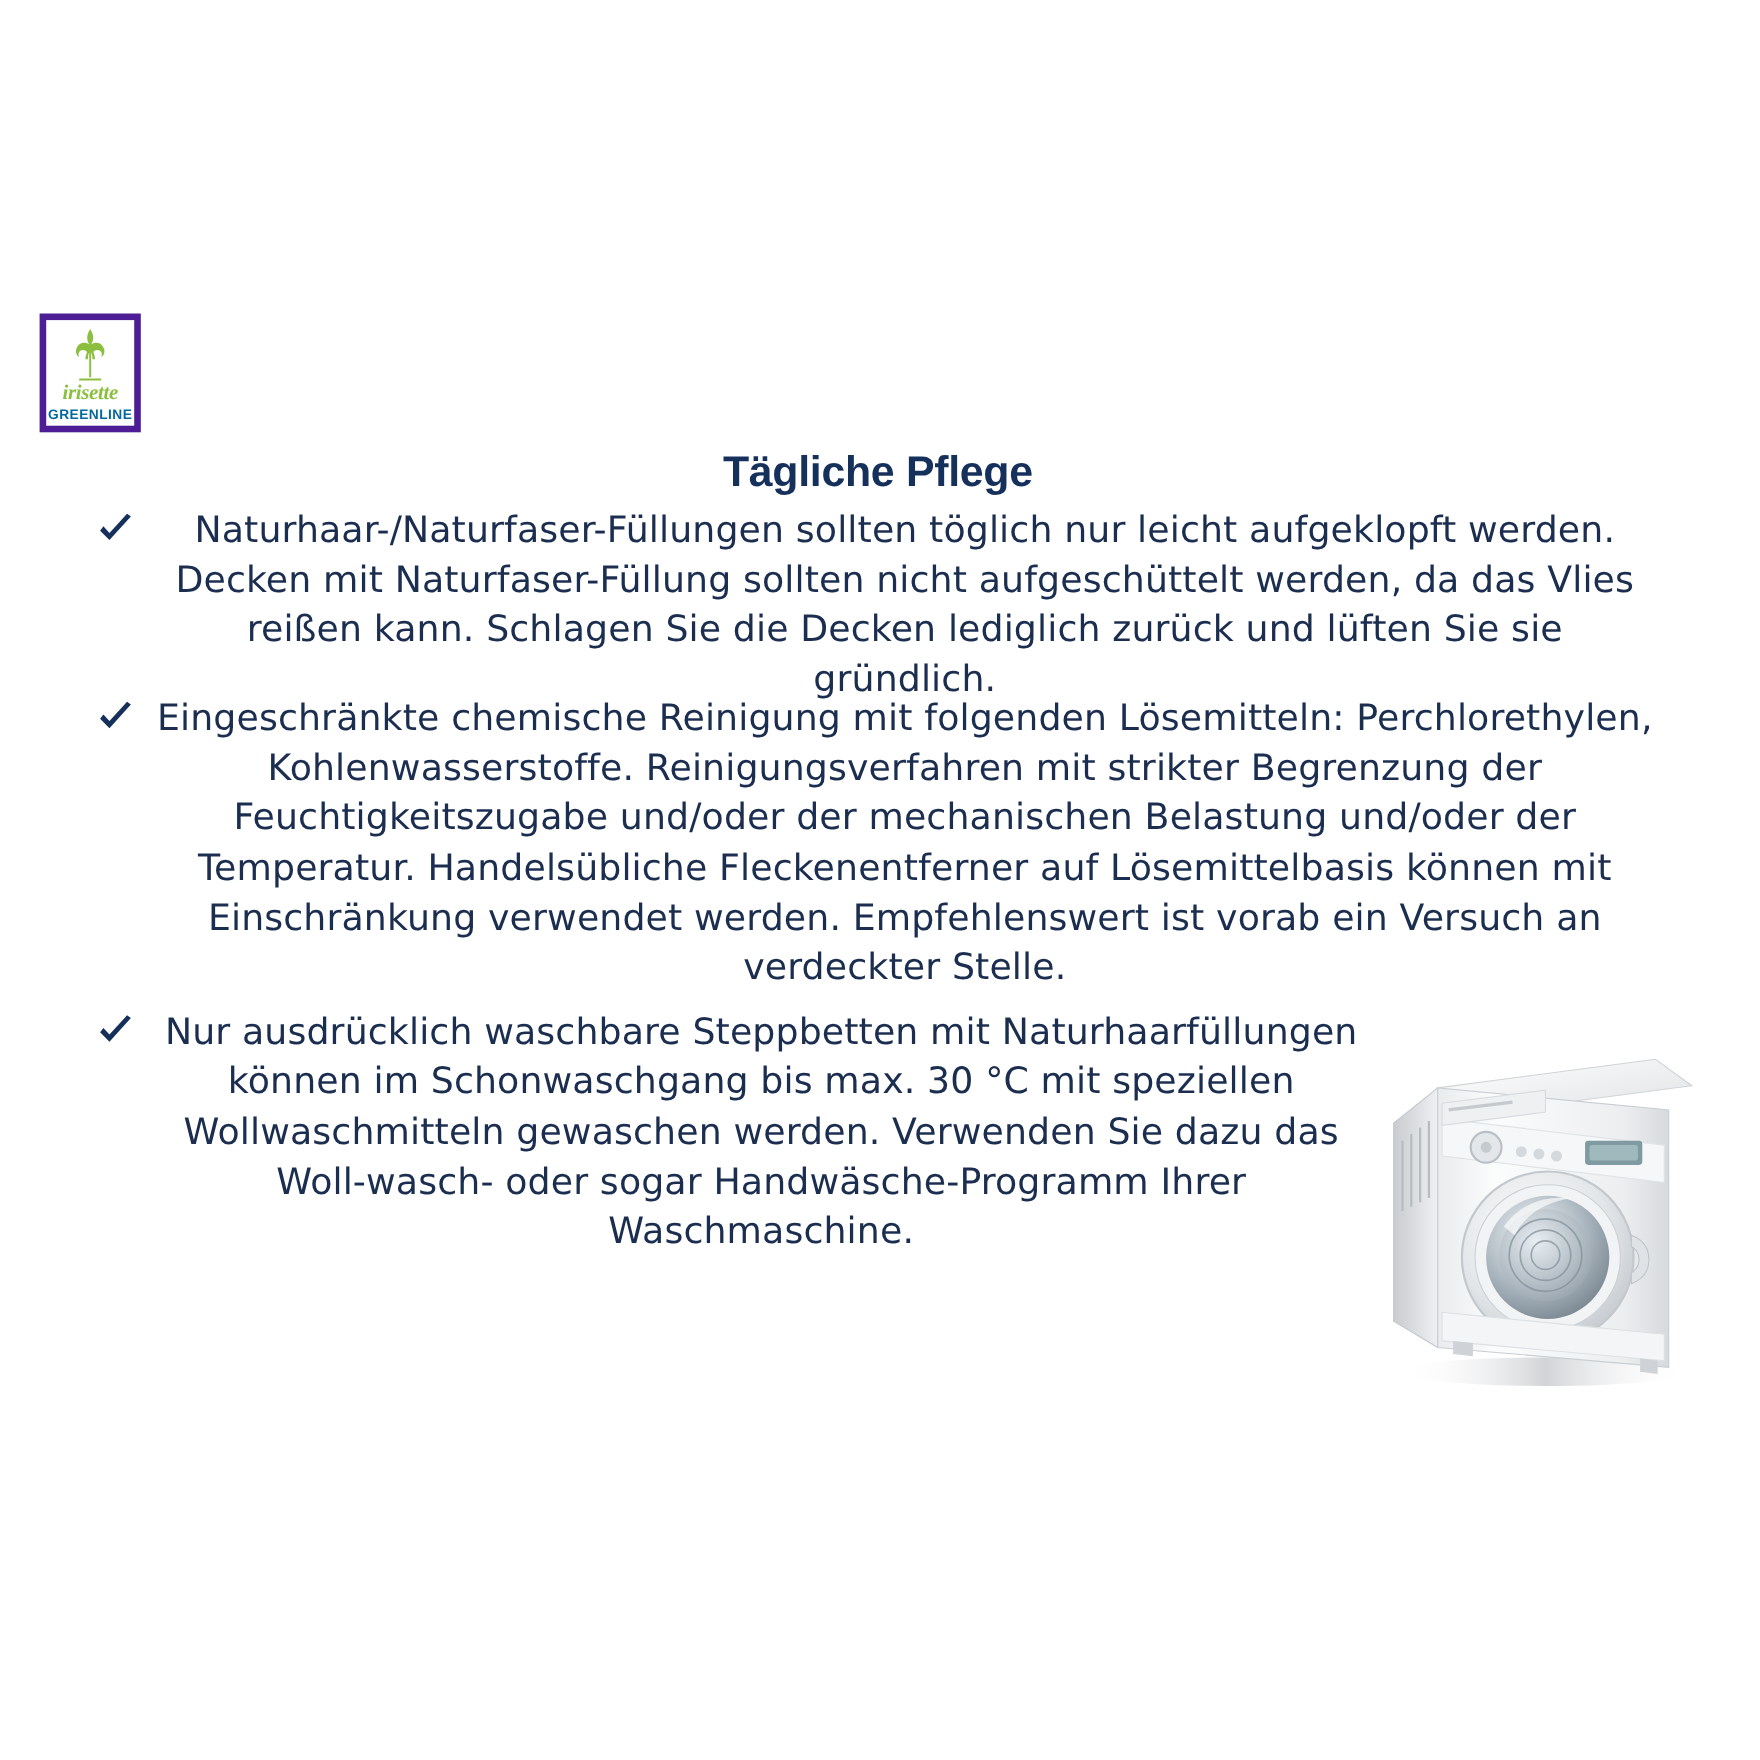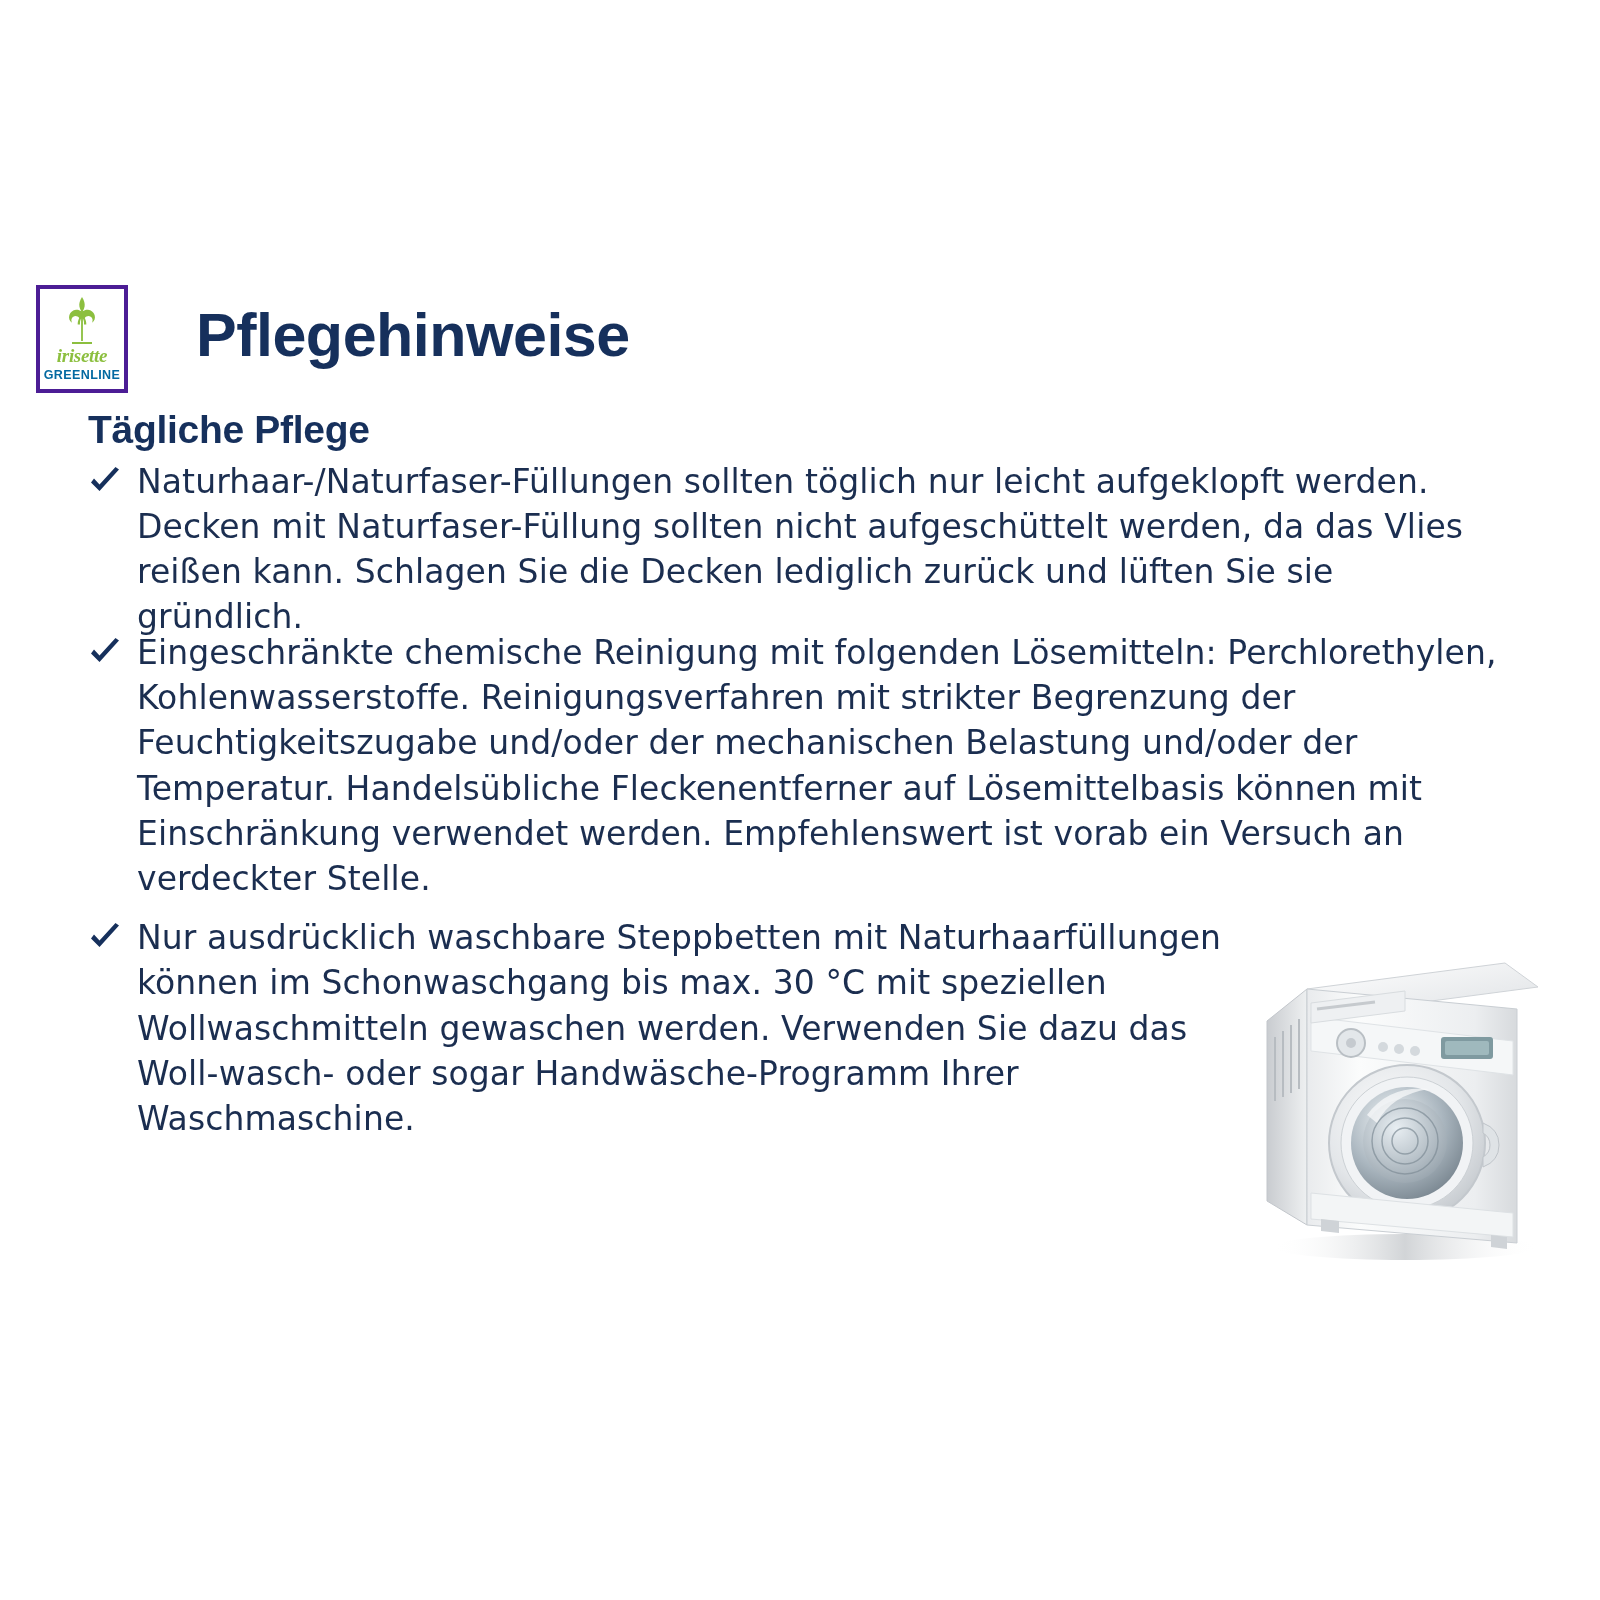--- a/index.html
+++ b/index.html
@@ -25,21 +25,21 @@
     height: 1600px;
   }
 
   
   .logo {
     position: absolute;
     left: 36px;
     top: 285px;
     width: 92px;
     height: 108px;
-    border: 4px solid #4c1d95;
+    border: 6px solid #4c1d95;
     box-sizing: border-box;
     background: #ffffff;
     display: flex;
     flex-direction: column;
     align-items: center;
     justify-content: flex-start;
     padding-top: 6px;
   }
   .logo-mark {
     width: 46px;
@@ -74,20 +74,21 @@
     font-weight: bold;
     letter-spacing: -0.5px;
     color: #16305c;
     line-height: 1;
   }
 
   .section {
     position: absolute;
     left: 88px;
     width: 1420px;
+    text-align: center;
   }
   .section-title {
     font-size: 39px;
     font-weight: bold;
     color: #16305c;
     letter-spacing: -0.3px;
     margin: 0 0 6px 0;
     line-height: 1.15;
   }
 
@@ -137,21 +138,20 @@
     <svg class="logo-mark" viewBox="0 0 46 50">
       <g fill="#8cbf3f">
         <path d="M23 2c-2.2 3.4-3.1 6.6-2.6 9.6.3 1.8 1 3.3 1.9 4.6-1.6-1.1-3.4-1.7-5.3-1.5-3.2.3-5.6 2.4-6.6 5.4-1 3.1.1 6.2 2.6 7.7-1.2-2.4-.6-4.9 1.3-6.1 2-1.2 4.5-.6 5.9 1.3-1.1 2.2-1.6 4.4-1.5 6.6H21c-.2-2.3.2-4.3 1.1-6.1V46h1.8V23.5c.9 1.8 1.3 3.8 1.1 6.1h2.3c.1-2.2-.4-4.4-1.5-6.6 1.4-1.9 3.9-2.5 5.9-1.3 1.9 1.2 2.5 3.7 1.3 6.1 2.5-1.5 3.6-4.6 2.6-7.7-1-3-3.4-5.1-6.6-5.4-1.9-.2-3.7.4-5.3 1.5.9-1.3 1.6-2.8 1.9-4.6.5-3-.4-6.2-2.6-9.6z"></path>
         <path d="M13 47h20v2H13z"></path>
       </g>
     </svg>
     <div class="logo-word">irisette</div>
     <div class="logo-sub">GREENLINE</div>
   </div>
 
-  <div class="main-title">Pflegehinweise</div>
 
   <div class="section" id="sec-daily">
     <h2 class="section-title">Tägliche Pflege</h2>
     <div class="bullet">
       <svg class="check" viewBox="0 0 34 34">
         <path d="M3 17.5 L11.5 26 L31 4.5 L27.5 2 L11.5 19.5 L6 13.5 Z" fill="#16305c"></path>
       </svg>
       <div class="btext">Naturhaar-/Naturfaser-Füllungen sollten töglich nur leicht aufgeklopft werden. Decken mit Naturfaser-Füllung sollten nicht aufgeschüttelt werden, da das Vlies reißen kann. Schlagen Sie die Decken lediglich zurück und lüften Sie sie gründlich.</div>
     </div>
   </div>

